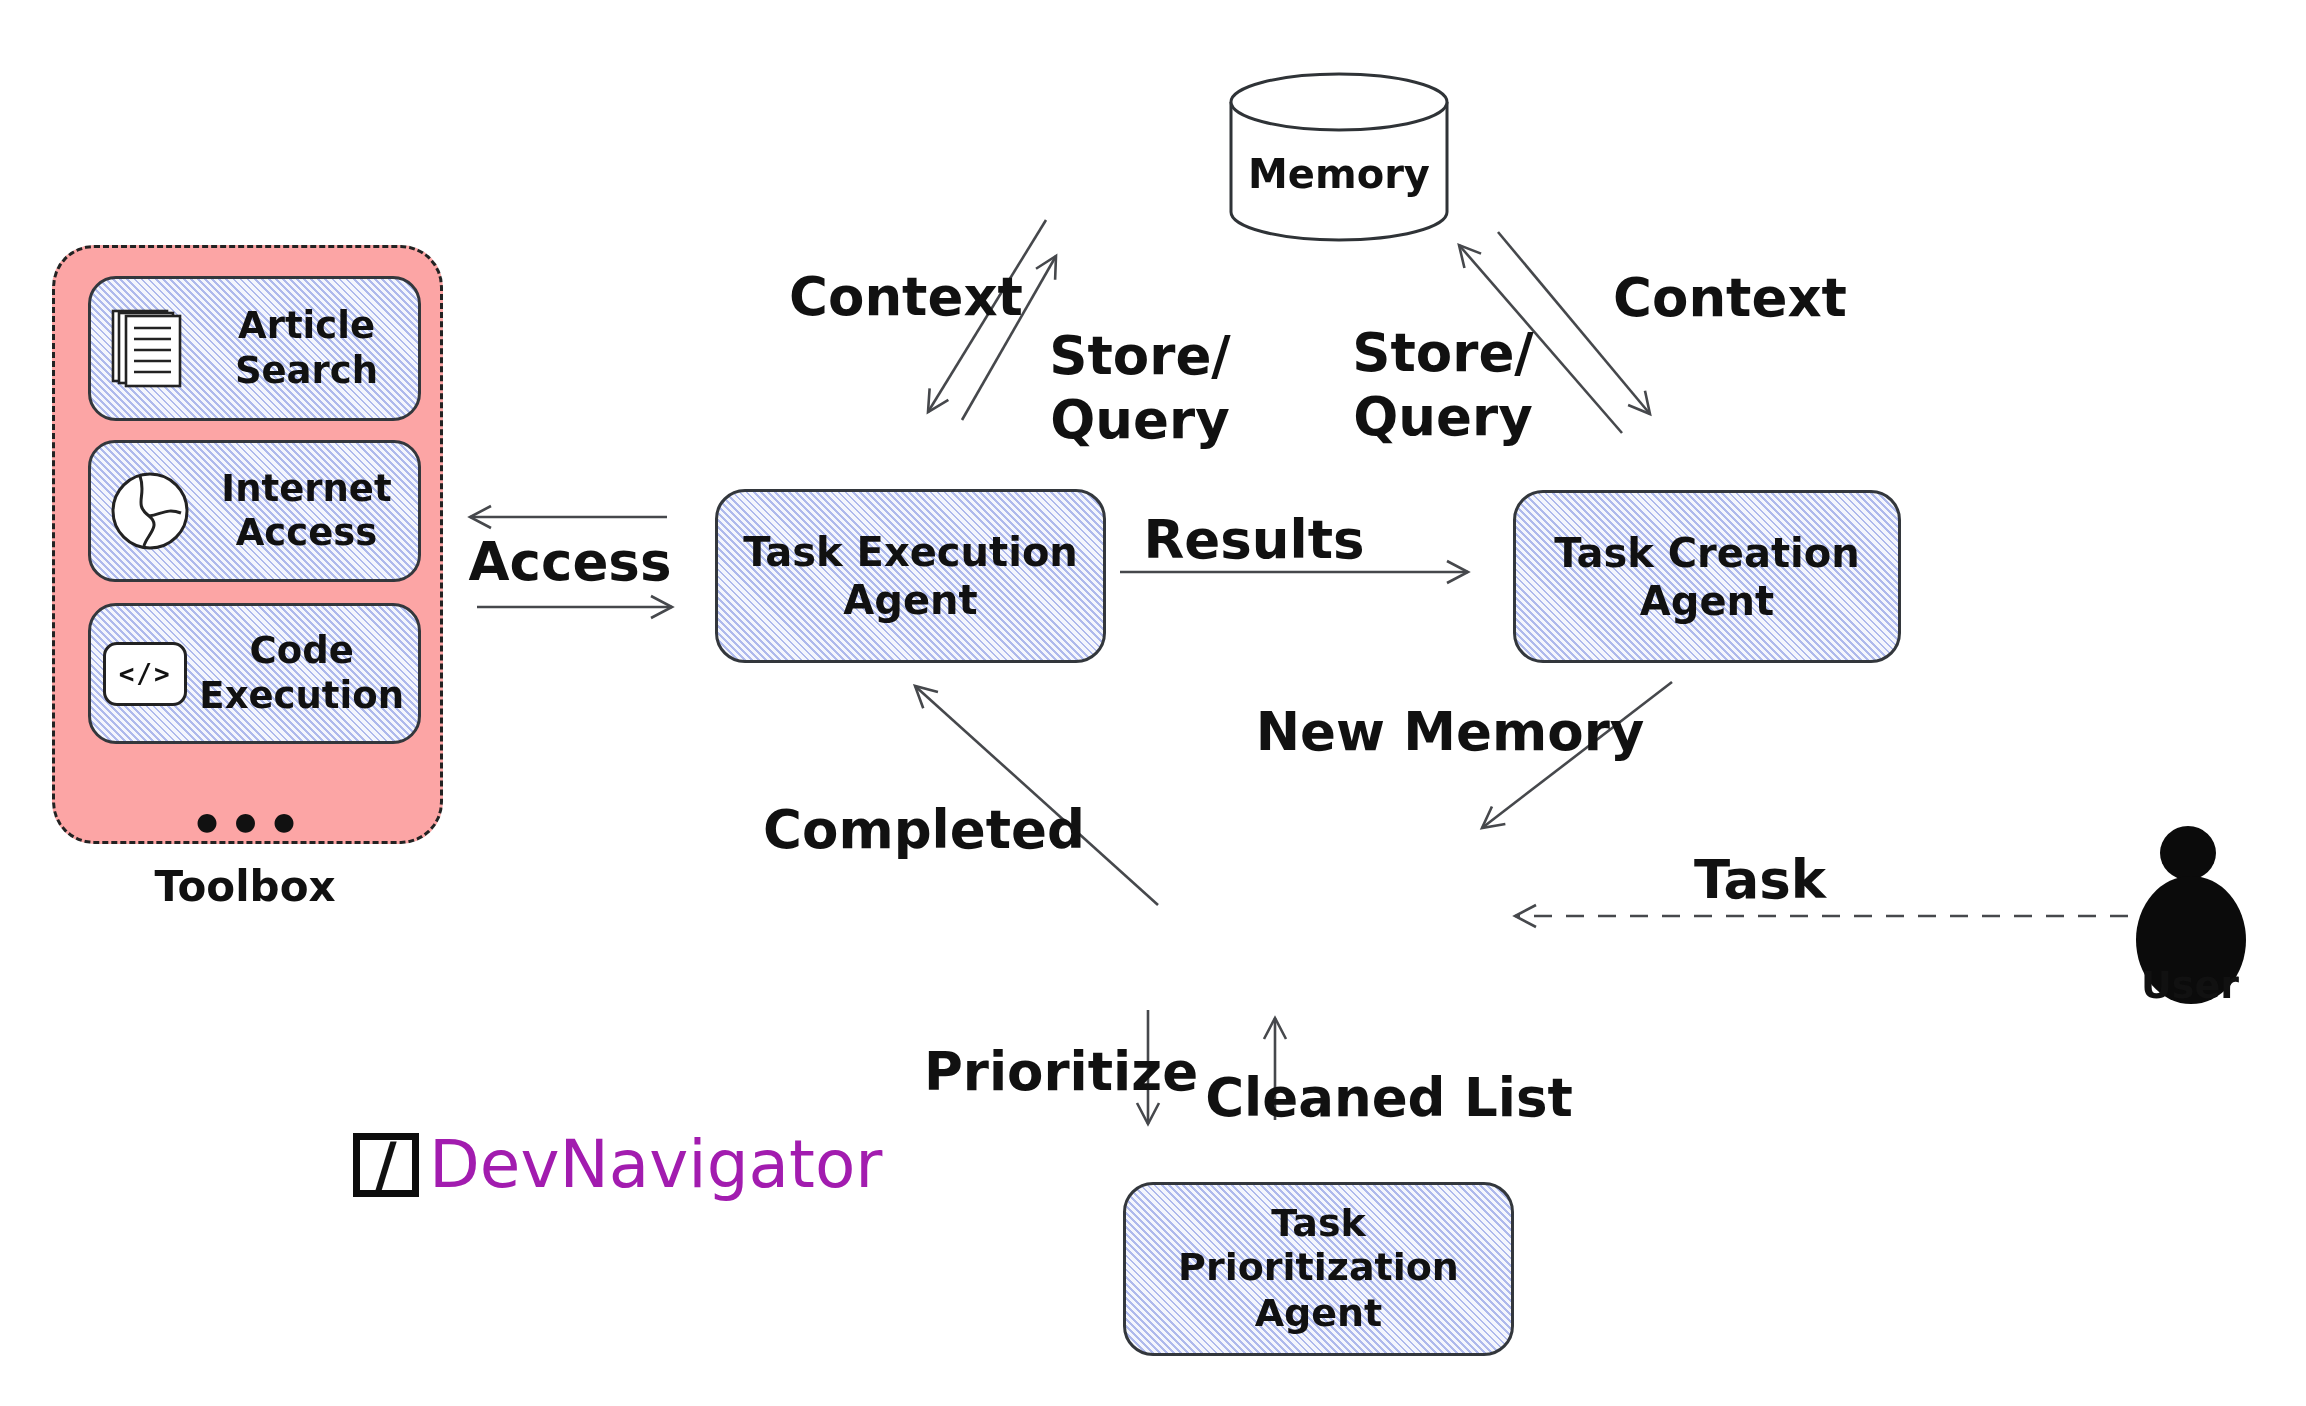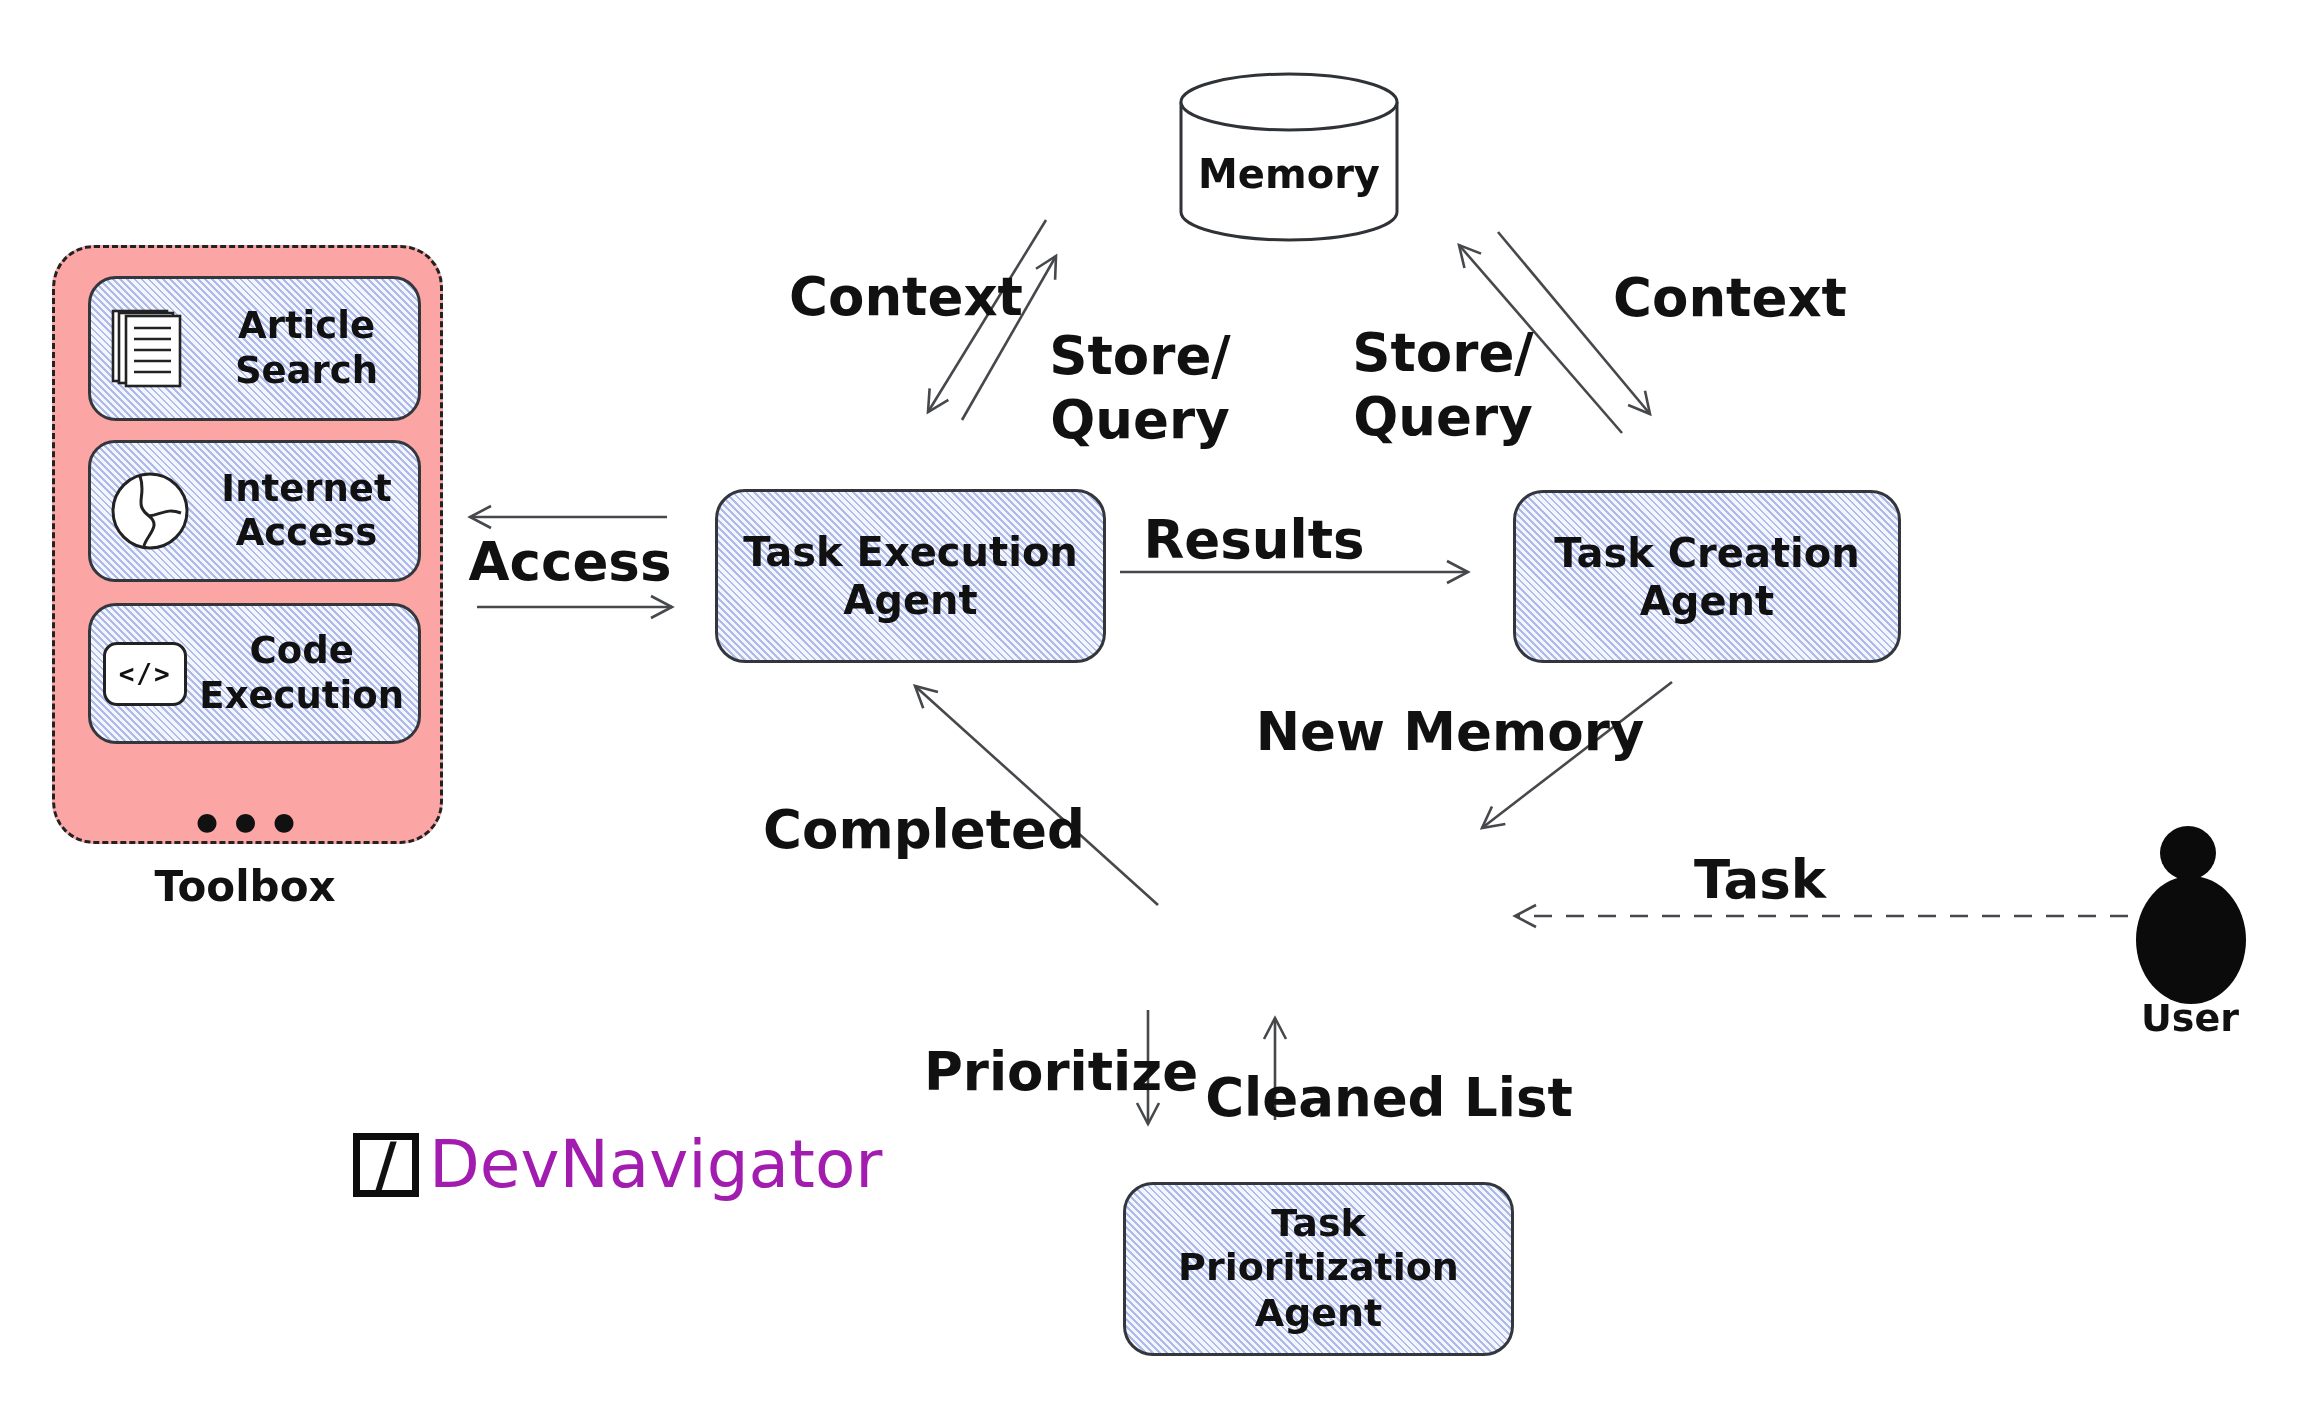--- a/index.html
+++ b/index.html
@@ -89,21 +89,21 @@
     <path class="arrow" d="M1120,572 L1468,572" marker-end="url(#head)"></path>
     <path class="arrow" d="M667,517 L470,517" marker-end="url(#head)"></path>
     <path class="arrow" d="M477,607 L672,607" marker-end="url(#head)"></path>
     <path class="arrow" d="M1672,682 L1482,828" marker-end="url(#head)"></path>
     <path class="arrow" d="M1158,905 L915,686" marker-end="url(#head)"></path>
     <path class="arrow dashed" d="M2128,916 L1515,916" marker-end="url(#head)"></path>
     <path class="arrow" d="M1148,1010 L1148,1124" marker-end="url(#head)"></path>
     <path class="arrow" d="M1275,1120 L1275,1018" marker-end="url(#head)"></path>
   </svg>
 
-  <div class="abs" style="left:1178px; top:70px; width:222px; height:176px;">
+  <div class="abs" style="left:1228px; top:70px; width:222px; height:176px;">
     <svg width="222" height="176" viewBox="0 0 222 176">
       <path class="shape" d="M3,32 L3,142 A108,28 0 0 0 219,142 L219,32"></path>
       <ellipse class="shape" cx="111" cy="32" rx="108" ry="28"></ellipse>
     </svg>
     <div class="abs center-label" style="left:111px; top:104px; font-size:40px; font-weight:600;">Memory</div>
   </div>
 
   <div class="toolbox">
 
     <div class="tool" style="top:28px; height:139px;">
@@ -170,21 +170,21 @@
   <div class="node-box" style="left:1123px; top:1182px; width:385px; height:168px;">
     <div class="line" style="font-size:38px;">Task Prioritization</div>
     <div class="line" style="font-size:38px;">Agent</div>
   </div>
 
 
   <div>
     <div class="user-head"></div>
     <div class="user-body"></div>
   </div>
-  <div class="user-label center-label abs" style="left:2190px; top:1018px;">User</div>
+  <div class="user-label center-label abs" style="left:2190px; top:985px;">User</div>
 
   <div class="edge-label center-label" style="left:906px; top:297px;">Context</div>
 
   <div class="edge-label center-label" style="left:1140px; top:388px;">
     <div>Store/</div>
     <div>Query</div>
   </div>
 
   <div class="edge-label center-label" style="left:1443px; top:385px;">
     <div>Store/</div>

